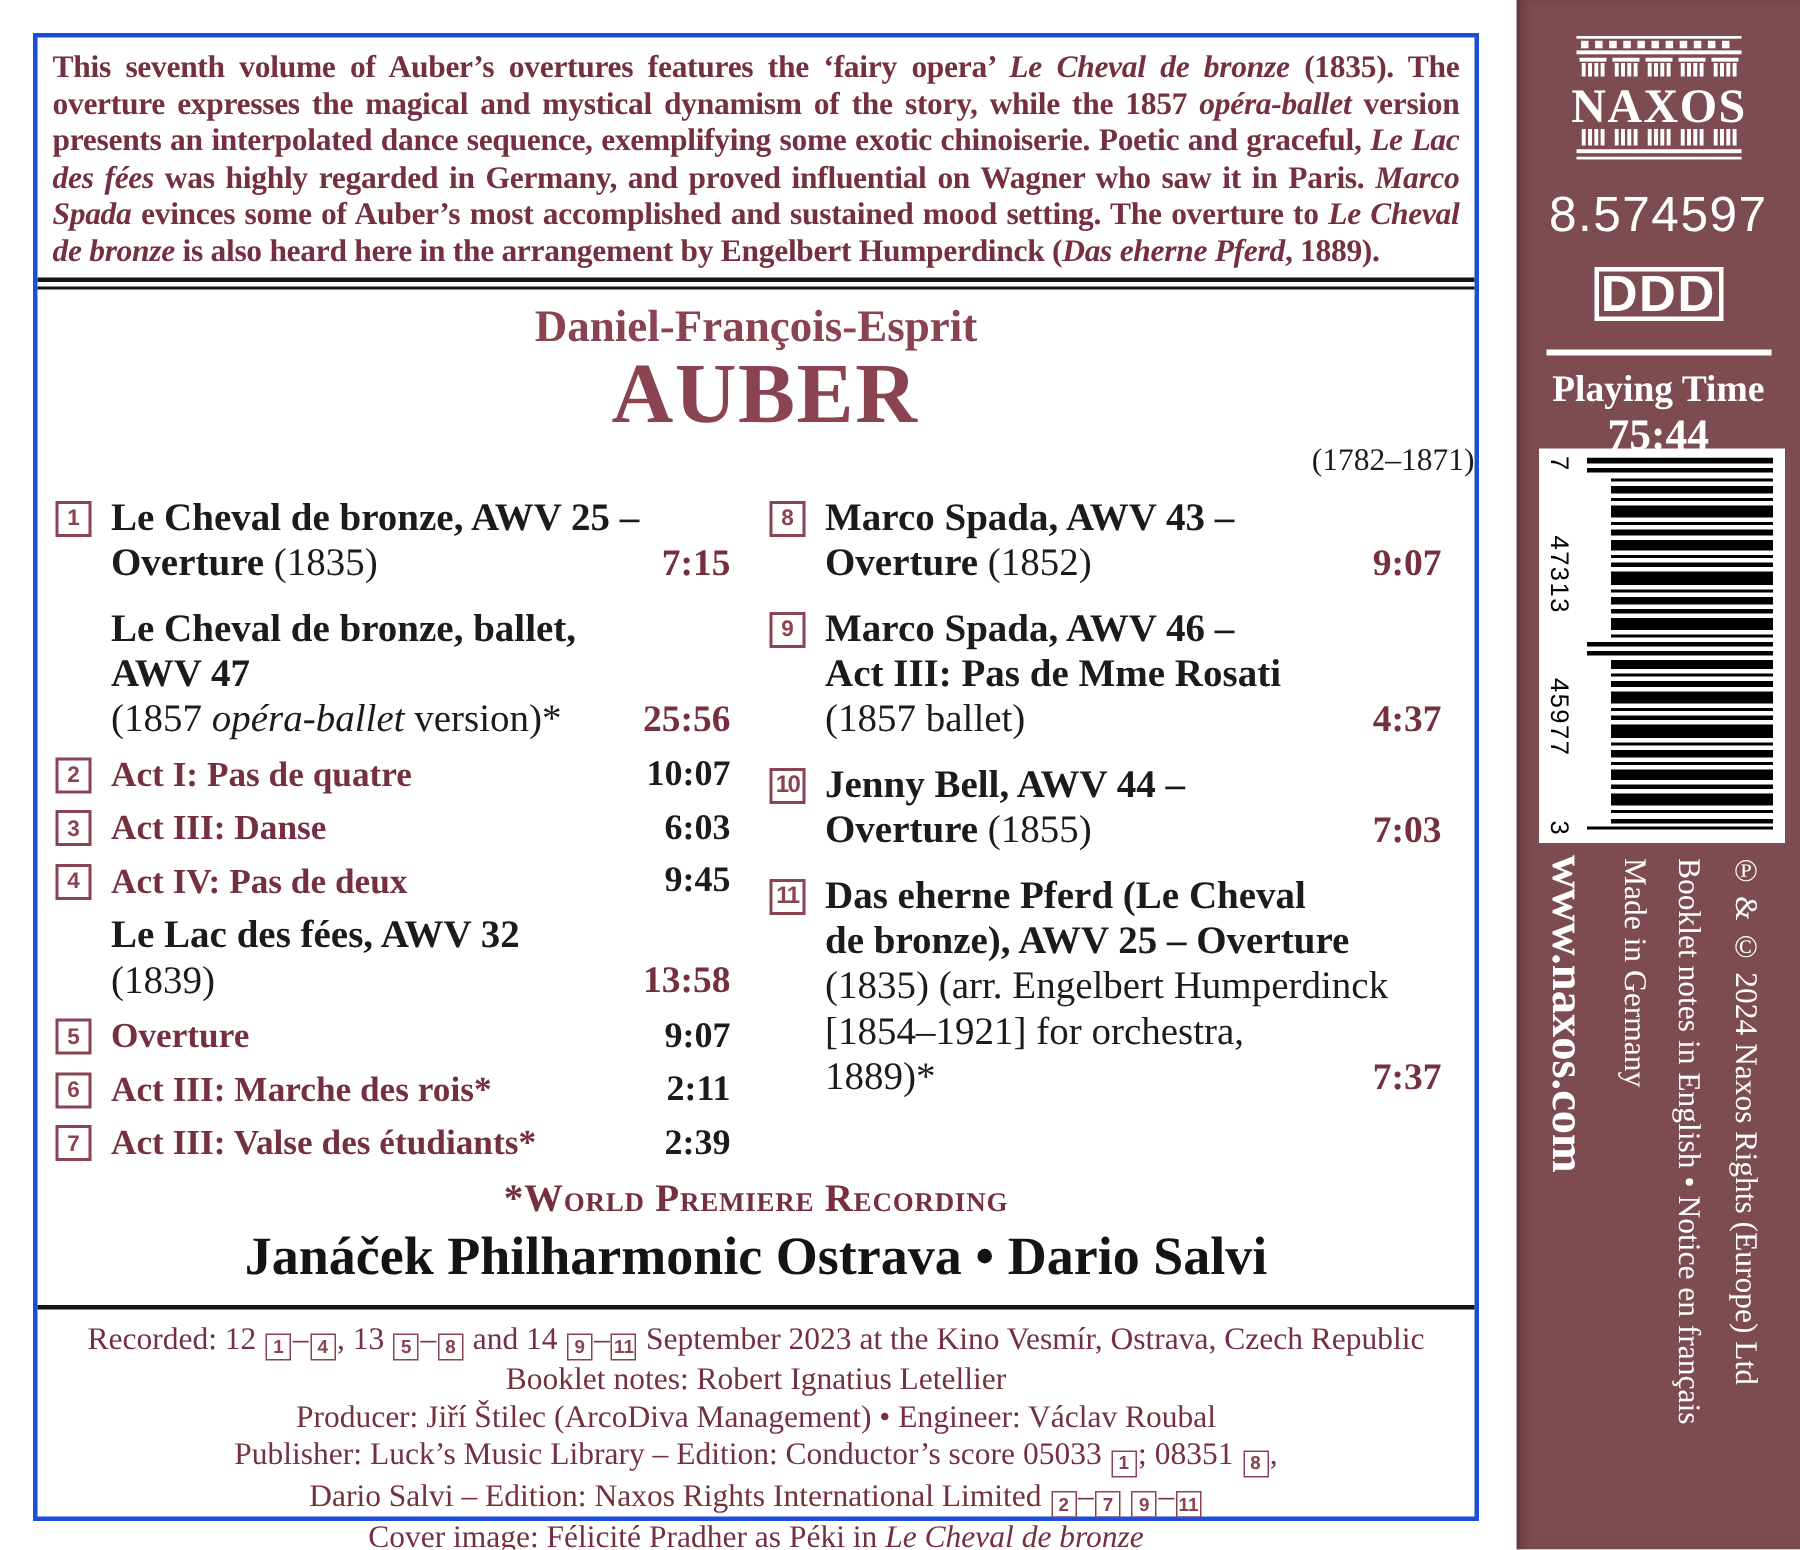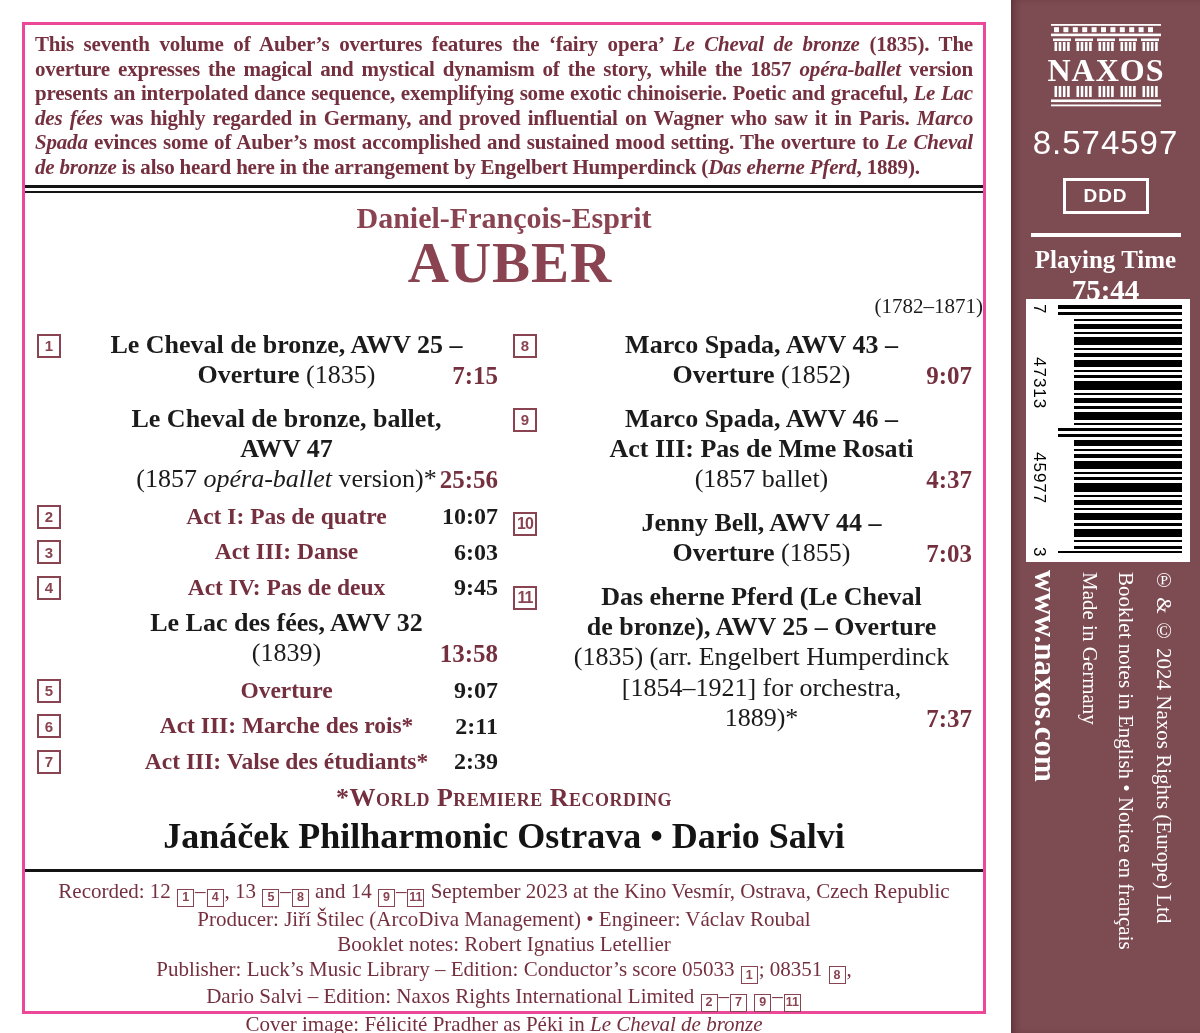--- a/index.html
+++ b/index.html
@@ -8,21 +8,21 @@
     --ink:#1b1b1b;
     --sidebar:#7d4b52;
   }
   html,body{margin:0;padding:0;}
   body{
     width:1200px;height:1033px;position:relative;background:#ffffff;
     font-family:"Liberation Serif","DejaVu Serif",serif;overflow:hidden;
   }
   .main-box{
     position:absolute;left:22px;top:22px;width:964px;height:992px;
-    border:3px solid #ec4899;box-sizing:border-box;background:#fff;
+    border:3px solid #1d4ed8;box-sizing:border-box;background:#fff;
   }
   
   .intro{
     margin:7px 10px 0 10px;text-align:justify;
     font-size:21px;line-height:24.6px;font-weight:bold;color:var(--maroon);
     letter-spacing:-0.2px;
   }
   .sB{font-weight:bold}
   .sBI{font-weight:bold;font-style:italic}
   .rule2{margin-top:5px;height:3px;border-top:3px solid #141414;border-bottom:2px solid #141414;}
@@ -31,27 +31,27 @@
   .composer-last{text-align:center;font-weight:bold;color:var(--maroon-lt);font-size:57px;line-height:1.02;letter-spacing:1px;padding-left:12px;}
   .dates{text-align:right;color:var(--ink);font-size:21px;line-height:1.15;margin-top:2px;}
   
   .tracks{display:flex;margin:12px 10px 0 12px;}
   .col-left{width:462px;flex:none;}
   .col-right{flex:1;margin-left:14px;}
   .blk{position:relative;display:flex;margin-bottom:13px;}
   .blk-sub{margin-bottom:5px;}
   .blk-grp{margin-top:6px;margin-bottom:6px;}
   .chipcol{width:37px;flex:none;padding-top:4px;}
-  .tcol{flex:1;min-width:0;text-align:center;}
+  .tcol{flex:1;min-width:0;}
   .tline{font-size:26px;line-height:1.17;white-space:nowrap;color:var(--ink);}
   .sT{font-weight:bold}
   .sN{font-weight:normal}
   .sI{font-weight:normal;font-style:italic}
   .sS{font-weight:bold;color:var(--maroon);font-size:23.5px}
-  .btime{position:absolute;right:1px;bottom:1px;font-weight:bold;font-size:25px;background:#fff;padding-left:4px;margin-top:16px;}
+  .btime{position:absolute;right:12px;bottom:1px;font-weight:bold;font-size:25px;background:#fff;padding-left:4px;margin-top:16px;}
   .blk-sub .btime{font-size:24px;}
   .time-m{color:var(--maroon)}
   .time-k{color:var(--ink)}
   .chip{
     width:24px;height:24px;border:2px solid var(--maroon-lt);box-sizing:border-box;
     display:flex;align-items:center;justify-content:center;
     color:var(--maroon-lt);font-family:"Liberation Sans",sans-serif;font-weight:bold;font-size:15px;
   }
   .chip2{font-size:16px;letter-spacing:-1px;}
   
@@ -71,21 +71,21 @@
   
   .sidebar{
     position:absolute;left:1011px;top:0;width:189px;height:1033px;background:var(--sidebar);
     box-shadow:inset 6px 0 8px -4px rgba(40,10,15,.45);overflow:hidden;
   }
   .logo{display:block;margin:24px auto 0 auto;}
   .catalog{margin-top:12px;text-align:center;color:#fff;font-family:"Liberation Sans",sans-serif;font-size:33px;letter-spacing:1px;}
   .ddd{
     margin:16px auto 0 auto;width:86px;height:36px;border:3px solid #fff;box-sizing:border-box;
     display:flex;align-items:center;justify-content:center;color:#fff;
-    font-family:"Liberation Sans",sans-serif;font-weight:bold;font-size:19px;letter-spacing:1px;text-align:center;
+    font-family:"Liberation Sans",sans-serif;font-weight:bold;font-size:34px;letter-spacing:1px;text-align:center;
   }
   .whiterule{width:150px;height:4px;background:#fff;margin:19px auto 0 auto;}
   .pt-label{margin-top:9px;text-align:center;color:#fff;font-weight:bold;font-size:25px;line-height:1.15;}
   .pt-value{text-align:center;color:#fff;font-weight:bold;font-size:29px;line-height:1.1;}
   .barcode{position:absolute;left:15px;top:299px;width:164px;height:263px;background:#fff;}
   .bc-digits{position:absolute;left:3px;top:5px;height:253px;display:flex;flex-direction:column;justify-content:space-between;align-items:center;}
   .bc-digits span{writing-mode:vertical-rl;font-family:"Liberation Sans",sans-serif;font-size:17px;color:#000;letter-spacing:1px;}
   .bc-bars{position:absolute;left:32px;top:6px;}
   .vtext{position:absolute;writing-mode:vertical-rl;color:#fff;white-space:nowrap;}
   .v-www{left:16px;top:570px;font-weight:bold;font-size:31px;}
@@ -231,22 +231,22 @@
           </div>
           <div class="btime time-m">7:37</div>
         </div>
       </div>
   </div>
   <div class="premiere">*World Premiere Recording</div>
   <div class="artists">Janáček Philharmonic Ostrava • Dario Salvi</div>
   <div class="rule1"></div>
   <div class="credits">
       <div class="credit-line"><span class="sC">Recorded: 12 </span><span class="chipS">1</span><span class="sC">–</span><span class="chipS">4</span><span class="sC">, 13 </span><span class="chipS">5</span><span class="sC">–</span><span class="chipS">8</span><span class="sC"> and 14 </span><span class="chipS">9</span><span class="sC">–</span><span class="chipS">11</span><span class="sC"> September 2023 at the Kino Vesmír, Ostrava, Czech Republic</span></div>
+      <div class="credit-line"><span class="sC">Booklet notes: Robert Ignatius Letellier</span></div>
       <div class="credit-line"><span class="sC">Producer: Jiří Štilec (ArcoDiva Management) • Engineer: Václav Roubal</span></div>
-      <div class="credit-line"><span class="sC">Booklet notes: Robert Ignatius Letellier</span></div>
       <div class="credit-line"><span class="sC">Publisher: Luck’s Music Library – Edition: Conductor’s score 05033 </span><span class="chipS">1</span><span class="sC">; 08351 </span><span class="chipS">8</span><span class="sC">,</span></div>
       <div class="credit-line"><span class="sC">Dario Salvi – Edition: Naxos Rights International Limited </span><span class="chipS">2</span><span class="sC">–</span><span class="chipS">7</span><span class="sC"> </span><span class="chipS">9</span><span class="sC">–</span><span class="chipS">11</span></div>
       <div class="credit-line"><span class="sC">Cover image: Félicité Pradher as Péki in </span><span class="sCI">Le Cheval de bronze</span></div>
     </div>
 </div>
 
 <div class="sidebar">
   <svg class="logo" width="124" height="88" viewBox="0 0 124 88">
     <g fill="#ffffff">
       <rect x="7" y="0" width="110" height="1.8"></rect>

